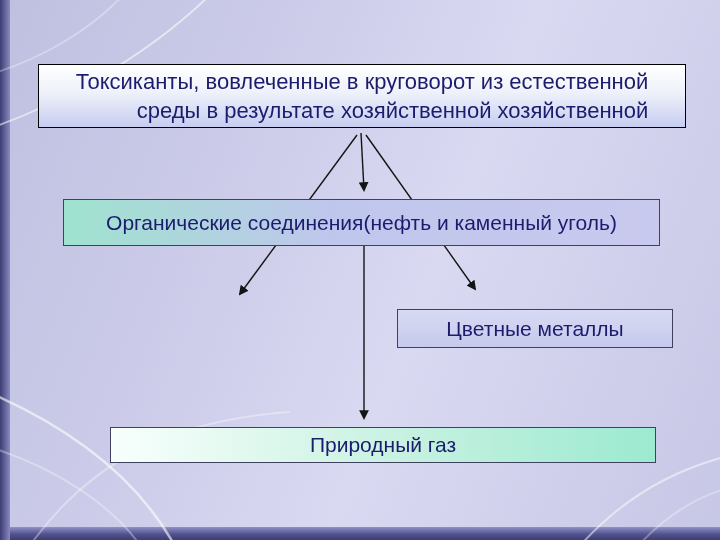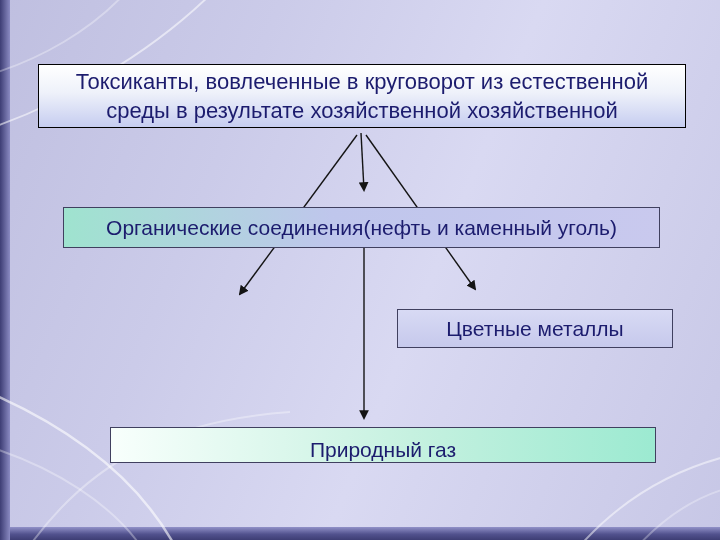--- a/index.html
+++ b/index.html
@@ -34,23 +34,23 @@
     color: #1c1c6e;
     z-index: 6;
     box-sizing: border-box;
   }
   .title-box {
     left: 38px; top: 64px; width: 648px; height: 64px;
     border: 1px solid #000;
     background: linear-gradient(180deg, #ffffff 0%, #eef1fa 45%, #c6cdf0 100%);
     font-size: 22px; line-height: 29px;
   }
-  .title-line { display: block; }
+  .title-line { display: block; text-align: right; }
   .organic-box {
-    left: 63px; top: 207px; width: 597px; height: 41px;
+    left: 63px; top: 199px; width: 597px; height: 47px;
     border: 1px solid #40405f;
     background: linear-gradient(90deg, #9fe3cf 0%, #bfc6ec 45%, #c9c9ee 100%);
     font-size: 21px;
   }
   .ferrous-box {
     left: 63px; top: 311px; width: 280px; height: 39px;
     border: 1px solid #40405f;
     background: linear-gradient(180deg, #d6d8f3, #c3c6ea);
     font-size: 21px;
   }
@@ -58,21 +58,20 @@
     left: 397px; top: 309px; width: 276px; height: 39px;
     border: 1px solid #40405f;
     background: linear-gradient(180deg, #d8daf4, #c6c9ec);
     font-size: 21px;
   }
   .gas-box {
     left: 110px; top: 427px; width: 546px; height: 36px;
     border: 1px solid #40405f;
     background: linear-gradient(90deg, #f8fffc 0%, #c6f1e0 55%, #9cead1 100%);
     font-size: 21px;
-    align-items: flex-end;
   }
 </style>
 </head>
 <body>
 
 <div class="slide">
 
   <div class="accent-left"></div>
   <div class="accent-bottom"></div>
 

